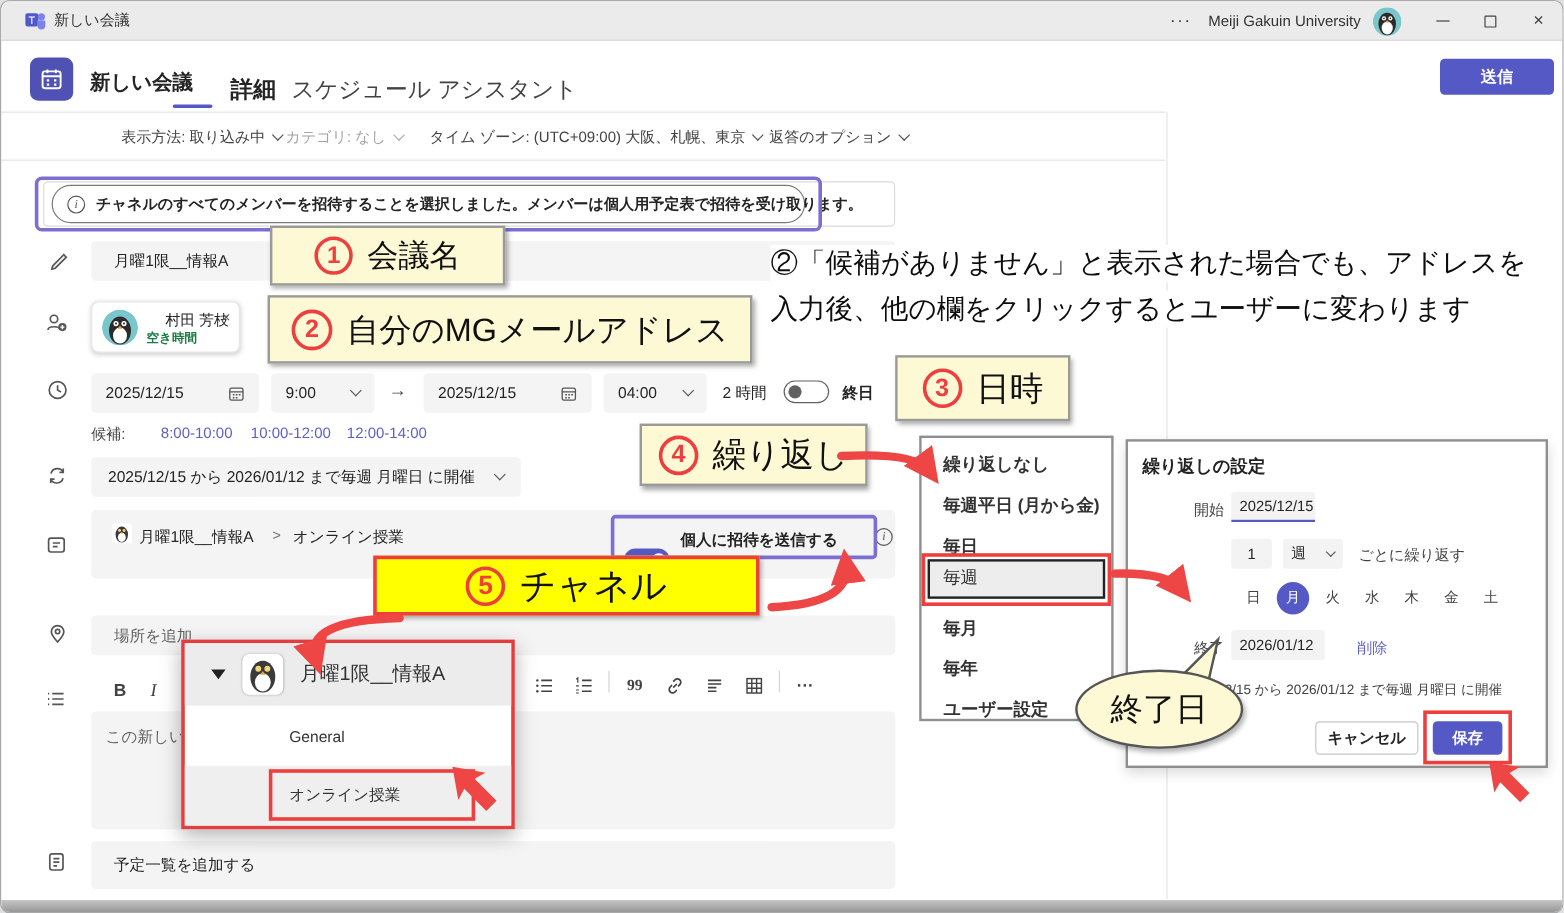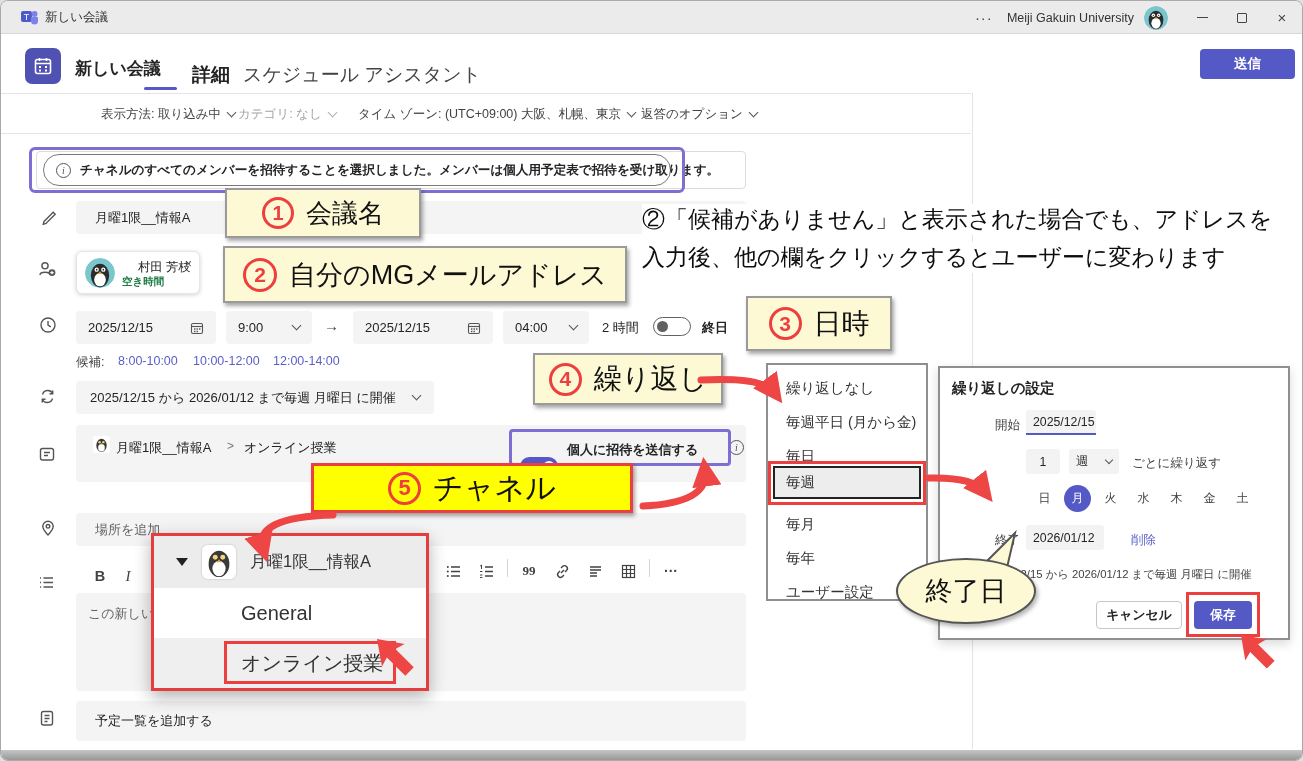--- a/index.html
+++ b/index.html
@@ -63,42 +63,42 @@
   .lbl13{font-size:13px;color:#242424;}
   
   .callout{background:#fcf9d4;border:2px solid #9a9a9a;box-shadow:2px 3px 4px rgba(0,0,0,.35);
            display:flex;align-items:center;justify-content:center;gap:12px;}
   .callout.bright{background:#ffff00;border:3px solid #ee3f3f;}
   .cnum{border:3px solid #ee3f3f;color:#ee3f3f;border-radius:50%;font-weight:bold;
         display:flex;align-items:center;justify-content:center;background:transparent;flex:none;}
   .clabel{color:#111;white-space:nowrap;}
   
   .sug-label{font-size:12.5px;color:#424242;}
-  .sug-link{font-size:12.5px;color:#5b5fc7;}
+  .sug-link{font-size:12.5px;color:#5b5fc7;margin-left:16px;}
   
   .ed-ic{color:#424242;font-size:14px;display:flex;align-items:center;justify-content:center;width:24px;height:24px;}
   .ed-b{font-weight:bold;font-size:14.5px;}
   .ed-i{font-style:italic;font-family:"Liberation Serif",serif;font-size:15px;}
   .ed-q{font-family:"Liberation Serif",serif;font-weight:bold;font-size:13px;}
   .ed-div{width:1px;height:18px;background:#d5d5d5;}
   
   .dropdown{left:150px;top:532px;width:278px;background:#fff;border:3px solid #e43d3d;
             box-shadow:0 6px 16px rgba(0,0,0,.3);}
   .dd-head{height:52px;background:#ececec;display:flex;align-items:center;}
   .dd-caret{width:0;height:0;border-left:6px solid transparent;border-right:6px solid transparent;
             border-top:8px solid #222;margin-left:22px;}
   .dd-team-ic{width:34px;height:34px;border-radius:6px;background:#fff;margin-left:14px;overflow:hidden;
               box-shadow:0 0 2px rgba(0,0,0,.25);}
   .dd-title{font-size:16.5px;color:#333;margin-left:14px;}
-  .dd-item{height:50px;display:flex;align-items:center;padding-left:87px;font-size:20px;color:#333;}
+  .dd-item{height:50px;display:flex;align-items:center;padding-left:87px;font-size:13px;color:#333;}
   .dd-item.alt{background:#efefef;}
   .red-box{border:3px solid #ee3f3f;}
   
   .menu{left:765px;top:362px;width:162px;height:238px;background:#fff;border:2px solid #8f8f8f;}
-  .menu-item{height:34px;line-height:34px;padding-left:18px;font-size:14.5px;color:#333;white-space:nowrap;}
+  .menu-item{height:34px;line-height:34px;padding-left:18px;font-size:14.5px;color:#333;white-space:nowrap;font-weight:bold;}
   .menu-sel{left:772px;top:465px;width:148px;height:33px;background:#ededed;border:2px solid #222;
             line-height:29px;padding-left:11px;font-size:14.5px;color:#333;}
   
   .dialog{left:937px;top:365px;width:352px;height:274px;background:#fff;border:2px solid #8f8f8f;
           box-shadow:0 4px 10px rgba(0,0,0,.15);}
   .dlg-title{font-size:14.5px;font-weight:bold;color:#242424;}
   .dlg-lbl{font-size:12.5px;color:#424242;}
   .dlg-input{background:#f3f3f3;border-radius:3px;font-size:12.3px;color:#242424;
              display:flex;align-items:center;padding:0 7px;}
   .dlg-input.focus{border-bottom:2px solid #5459c5;border-radius:3px 3px 0 0;}

